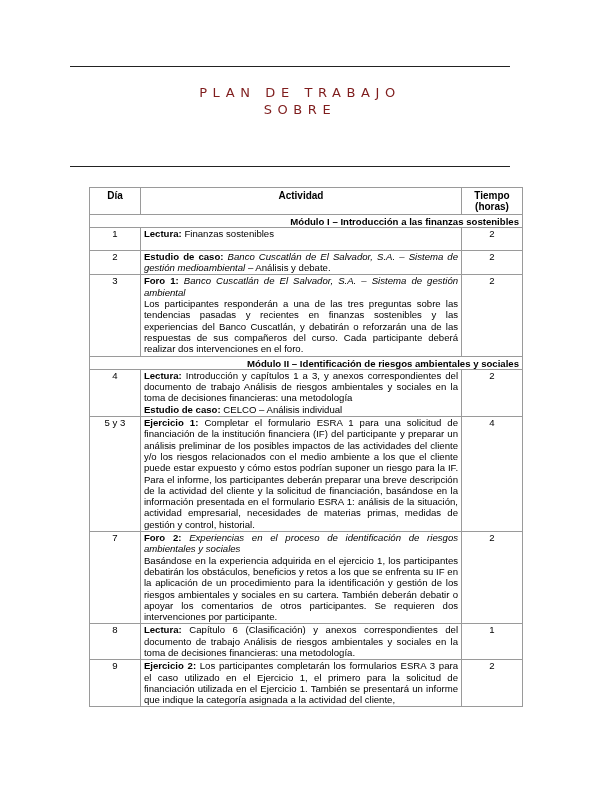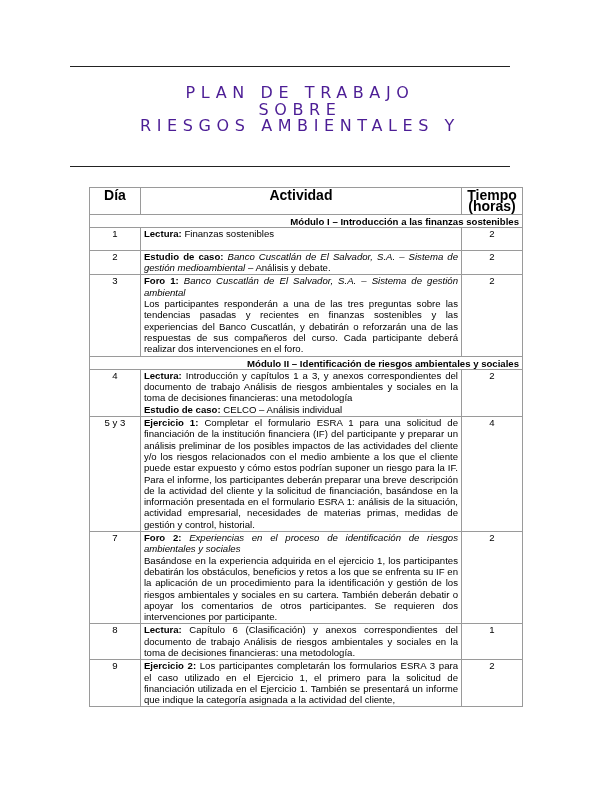--- a/index.html
+++ b/index.html
@@ -1,43 +1,42 @@
 <!DOCTYPE html>
 <html><head>
 <meta charset="utf-8">
 <style>
   html, body { margin: 0; padding: 0; background: #ffffff; }
   body { width: 612px; height: 792px; position: relative; overflow: hidden; font-family: "Liberation Sans", sans-serif; color: #000; }
   .rule { position: absolute; left: 70px; width: 440px; height: 0; border-top: 1.3px solid #222; }
   .rule.top { top: 66px; }
   .rule.bottom { top: 166px; }
-  .title-block { position: absolute; top: 85px; left: 70px; width: 460px; text-align: center; color: #4c1d95; font-family: "DejaVu Sans", sans-serif; font-size: 16px; letter-spacing: 5.6px; line-height: 16.5px; }
+  .title-block { position: absolute; top: 85px; left: 70px; width: 460px; text-align: center; color: #7f1d1d; font-family: "DejaVu Sans", sans-serif; font-size: 13px; letter-spacing: 5.6px; line-height: 16.5px; }
   .title-block div { white-space: nowrap; }
   table.plan { position: absolute; top: 187px; left: 89px; width: 434px; border-collapse: collapse; font-size: 9.6px; line-height: 11.3px; }
   table.plan td, table.plan th { border: 1px solid #9a9a9a; vertical-align: top; padding: 0 3px 1px 3px; }
   col.c-day { width: 51px; }
   col.c-act { width: 322px; }
   col.c-time { width: 61px; }
-  th { font-weight: bold; font-size: 14px; text-align: center; padding-top: 2px !important; }
+  th { font-weight: bold; font-size: 10px; text-align: center; padding-top: 2px !important; }
   td.day, td.time { text-align: center; }
   td.act { text-align: justify; }
   tr.module td { text-align: right; font-weight: bold; padding: 1px 3px 0 3px; }
   .b { font-weight: bold; }
   .i { font-style: italic; }
   .row1 td { height: 21px; }
 </style>
 </head>
 <body>
 
 <div class="rule top"></div>
 
 <div class="title-block">
   <div>PLAN DE TRABAJO</div>
   <div>SOBRE</div>
-  <div>RIESGOS AMBIENTALES Y</div>
 </div>
 
 <div class="rule bottom"></div>
 
 <table class="plan">
   <colgroup>
       <col class="c-day">
       <col class="c-act">
       <col class="c-time">
     </colgroup>

